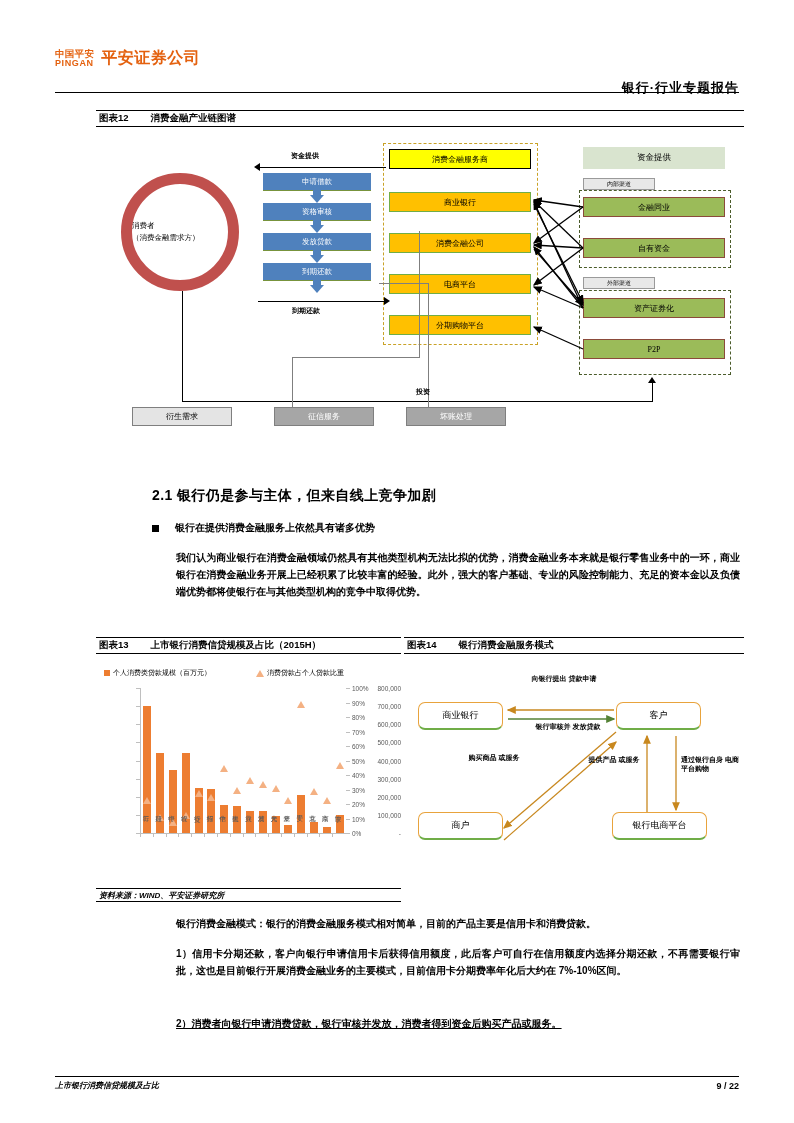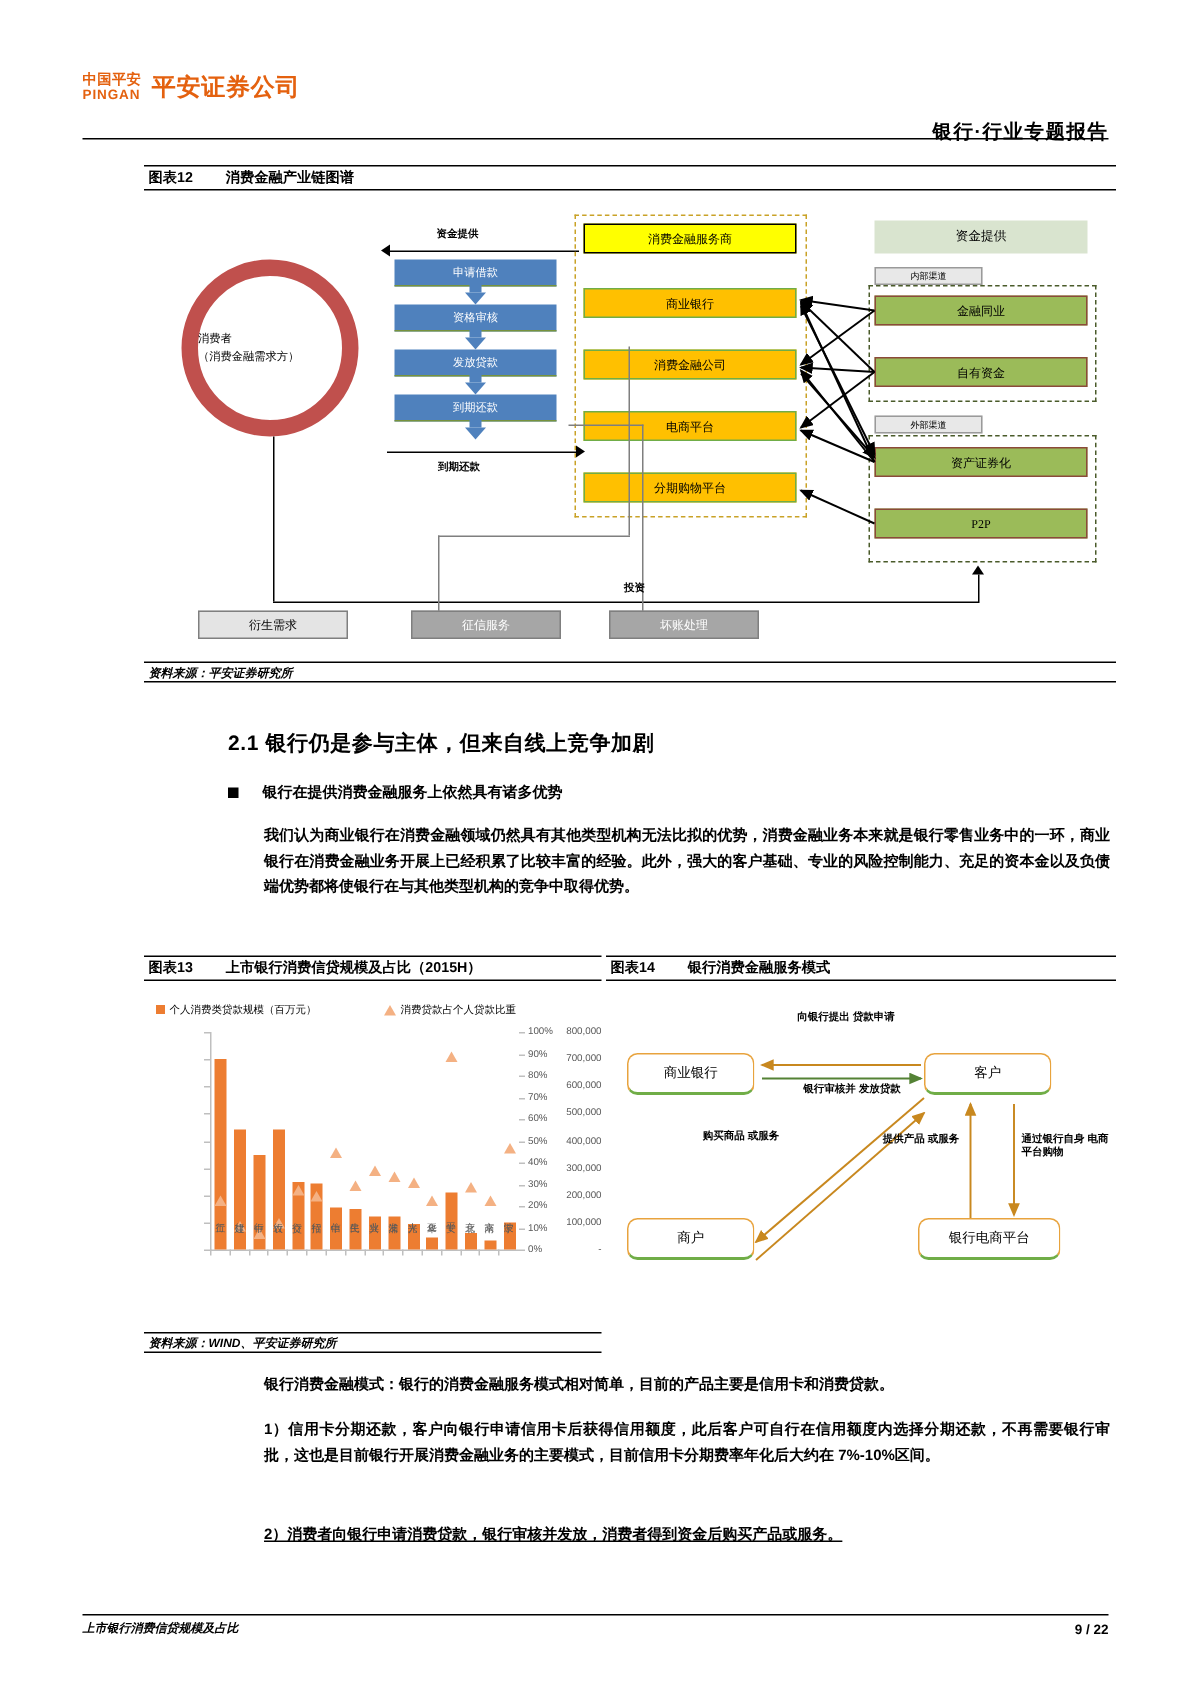--- a/index.html
+++ b/index.html
@@ -204,23 +204,20 @@
 
     <div class="lbl" style="left:320px;top:252px;">投资</div>
     <div class="graybox gray-l" style="left:36px;top:272px;width:100px;">衍生需求</div>
     <div class="graybox gray-d" style="left:178px;top:272px;width:100px;">征信服务</div>
     <div class="graybox gray-d" style="left:310px;top:272px;width:100px;">坏账处理</div>
 
     <div class="vline" style="left:556px;top:248px;height:19px;"></div>
     <div style="position:absolute;left:552px;top:242px;width:0;height:0;border-left:4px solid transparent;border-right:4px solid transparent;border-bottom:6px solid #000;"></div>
   </div>
 
-  <div class="ex-src" style="left:96px;top:441px;width:648px;">
-    <span>资料来源：平安证券研究所</span>
-  </div>
 
   <div class="h2">2.1 银行仍是参与主体，但来自线上竞争加剧</div>
   <div class="bullet">
     <span class="sq"></span>
     <span>银行在提供消费金融服务上依然具有诸多优势</span>
   </div>
   <div class="para" style="left:176px;top:549px;width:564px;">我们认为商业银行在消费金融领域仍然具有其他类型机构无法比拟的优势，消费金融业务本来就是银行零售业务中的一环，商业银行在消费金融业务开展上已经积累了比较丰富的经验。此外，强大的客户基础、专业的风险控制能力、充足的资本金以及负债端优势都将使银行在与其他类型机构的竞争中取得优势。</div>
 
   <div class="ex-title" style="left:96px;top:637px;width:305px;">
     <span class="num">图表13</span>

